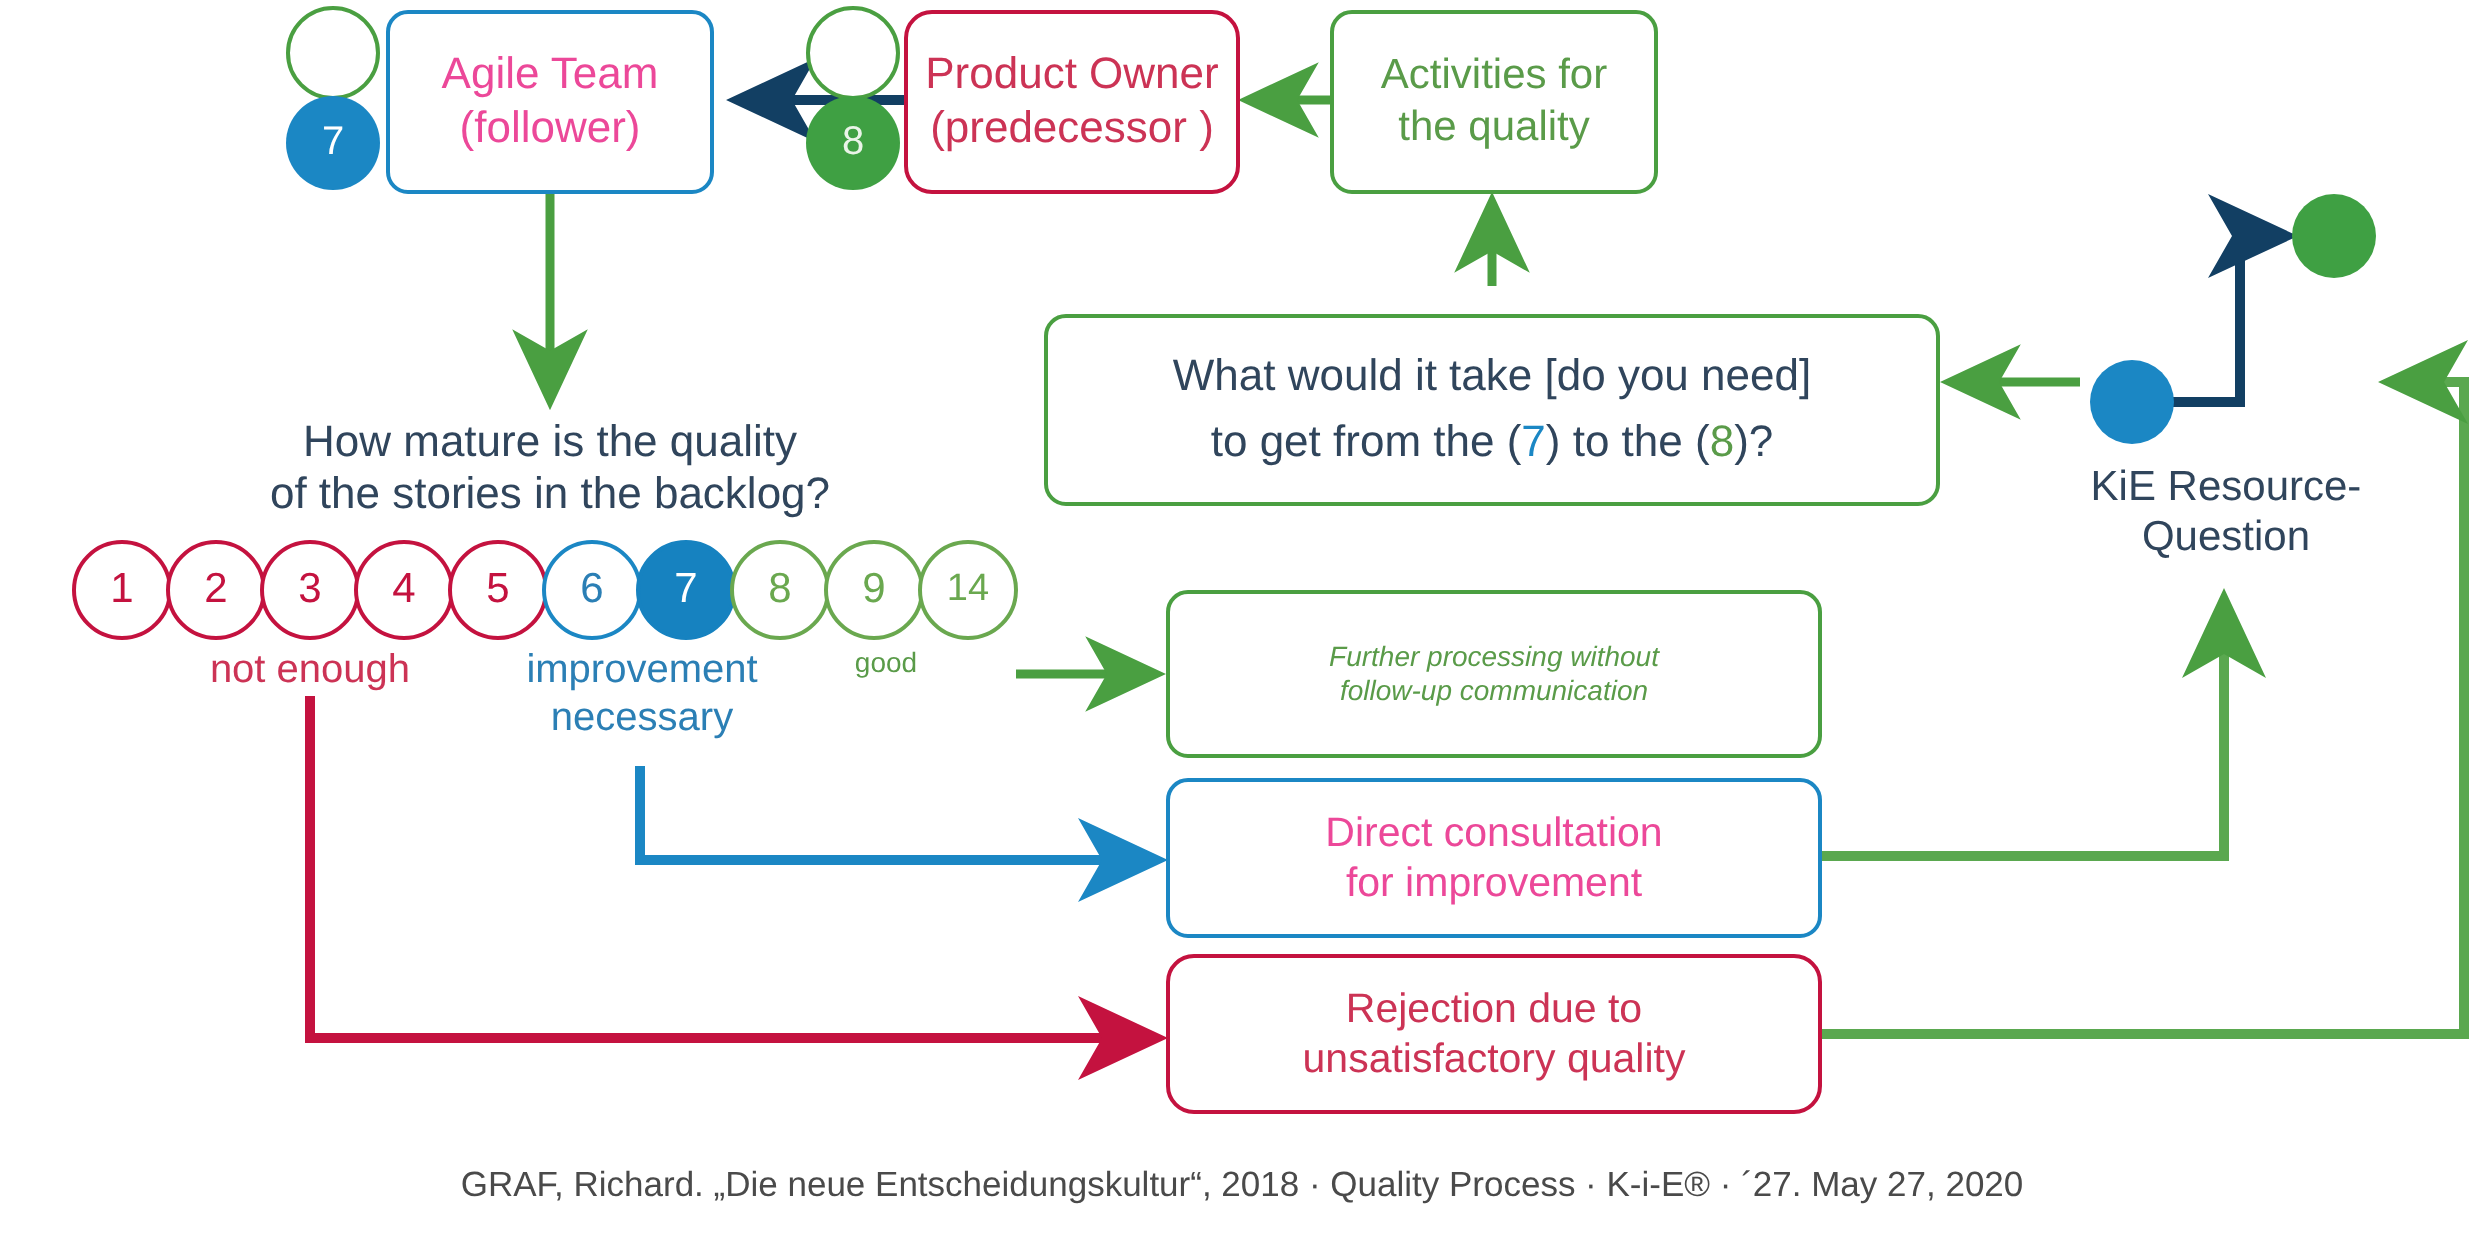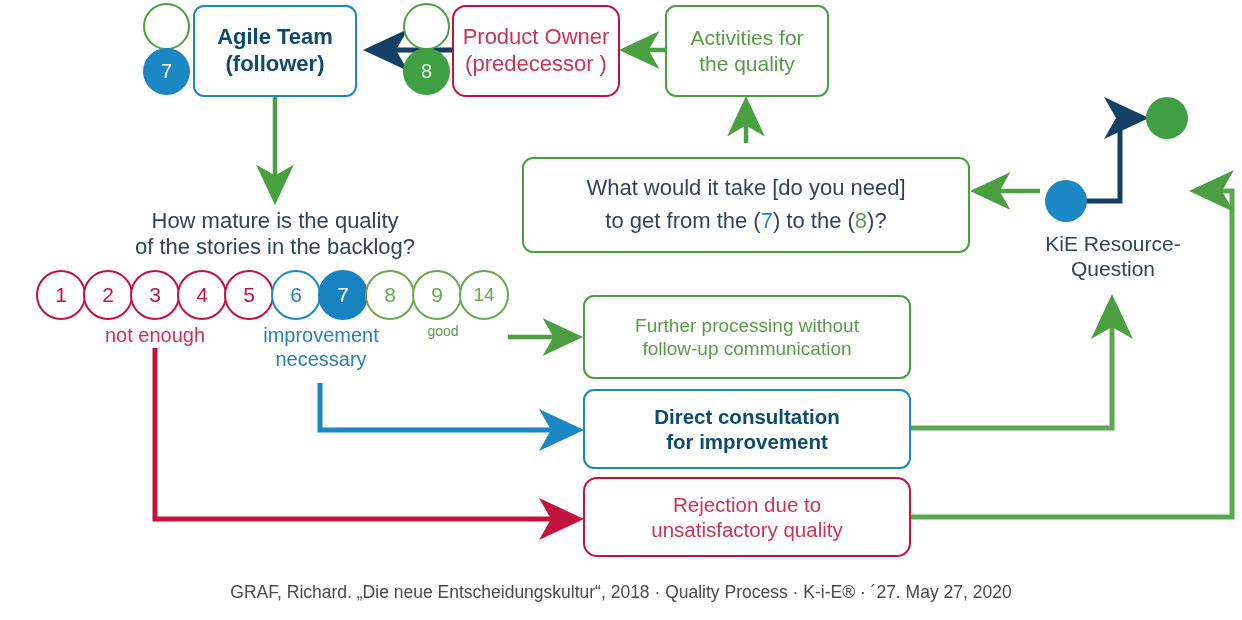--- a/index.html
+++ b/index.html
@@ -36,31 +36,31 @@
     display: flex;
     flex-direction: column;
     align-items: center;
     justify-content: center;
     text-align: center;
     line-height: 1.22;
     z-index: 4;
   }
   .box .ln { display: block; white-space: nowrap; }
 
-  .box.blue   { border-color: #1b87c4; color: #0c4a6e; font-weight: bold; }
+  .box.blue   { border-color: #1b87c4; color: #ec4899; }
   .box.red    { border-color: #c4123f; color: #cc3355; border-radius: 14px; }
   .box.green  { border-color: #4a9f41; color: #5a9b49; }
   .box.greenq { border-color: #4a9f41; color: #30455c; }
 
   
   #box-agile-team      { left:193px;  top:5px;    width:164px; height:92px;  font-size:22px; }
   #box-product-owner   { left:452px;  top:5px;    width:168px; height:92px;  font-size:22px; }
   #box-activities      { left:665px;  top:5px;    width:164px; height:92px;  font-size:21px; }
   #box-question        { left:522px;  top:157px;  width:448px; height:96px;  font-size:22px; }
-  #box-further         { left:583px;  top:295px;  width:328px; height:84px;  font-size:19px; }
+  #box-further         { left:583px;  top:295px;  width:328px; height:84px;  font-size:14px;font-style:italic; }
   #box-direct          { left:583px;  top:389px;  width:328px; height:80px;  font-size:20.5px; }
   #box-rejection       { left:583px;  top:477px;  width:328px; height:80px;  font-size:20.5px; }
 
   #box-question .ln { margin: 3px 0; }
   .tok-blue  { color:#1b87c4; }
   .tok-green { color:#5a9b49; }
 
   
   .circ {
     position: absolute;

